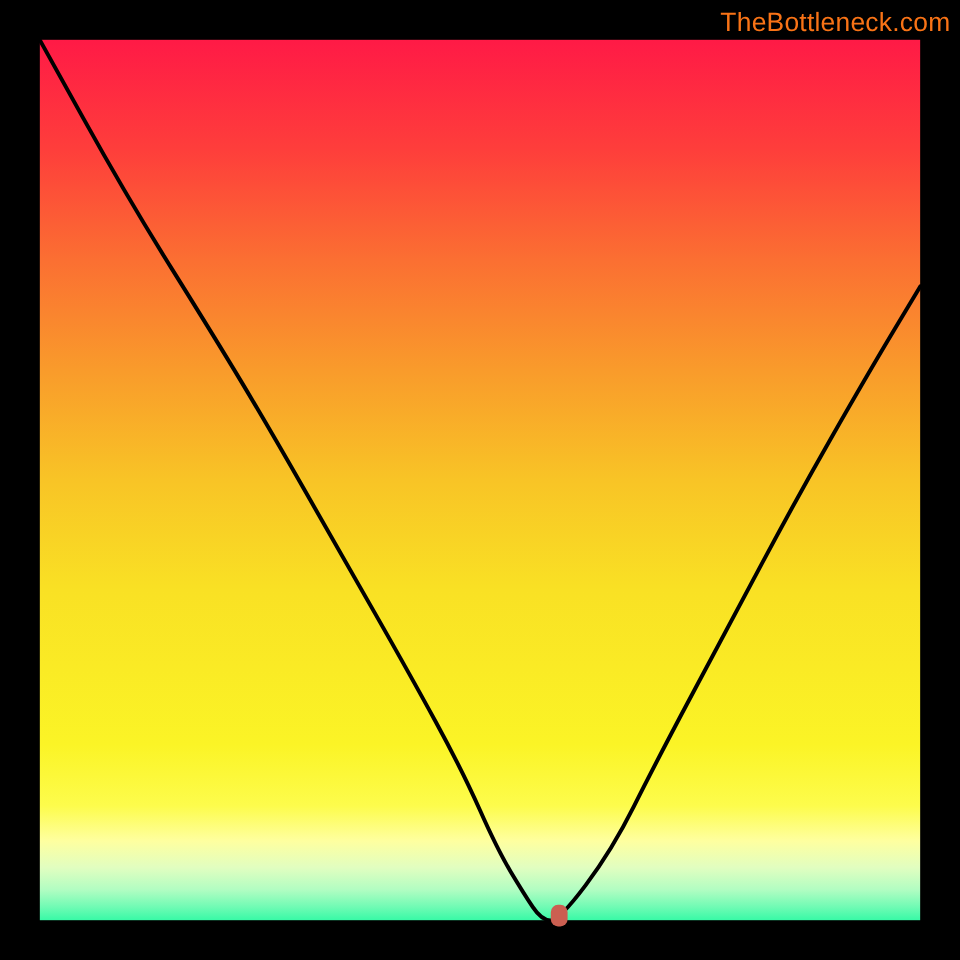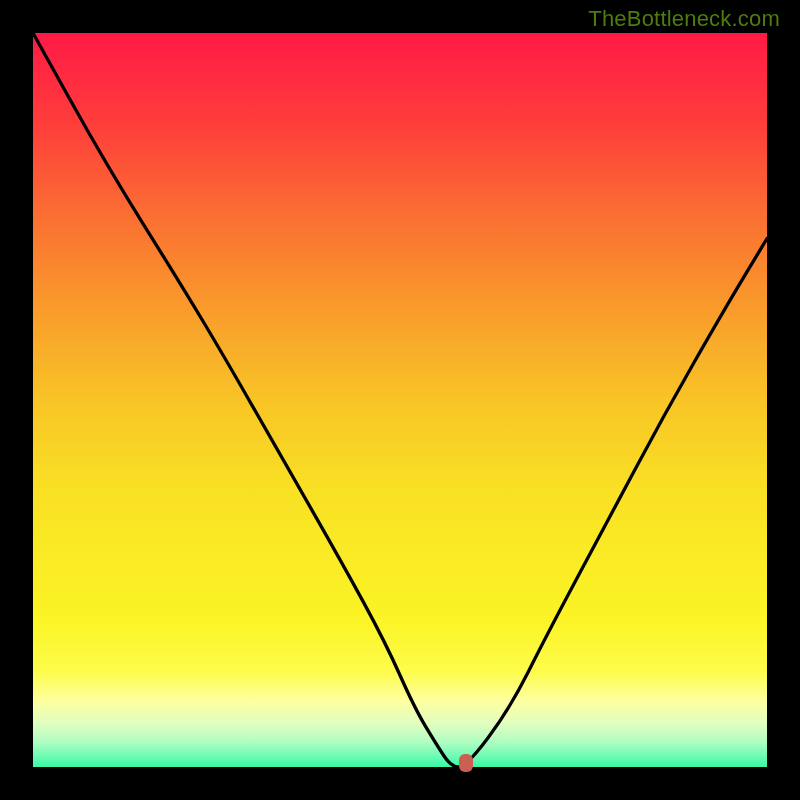--- a/index.html
+++ b/index.html
@@ -20,25 +20,25 @@
   .gradient {
     position: absolute;
     left: 0;
     top: 0;
     width: 100%;
     height: 100%;
   }
   .watermark {
     position: absolute;
     top: 6px;
-    right: 20px;
+    right: 8px;
     font-family: Arial, Helvetica, sans-serif;
     font-size: 22px;
     font-weight: 400;
-    color: #4d7c0f;
+    color: #f97316;
     letter-spacing: 0.2px;
   }
   svg.overlay {
     position: absolute;
     left: 0;
     top: 0;
     width: 100%;
     height: 100%;
     overflow: visible;
   }

